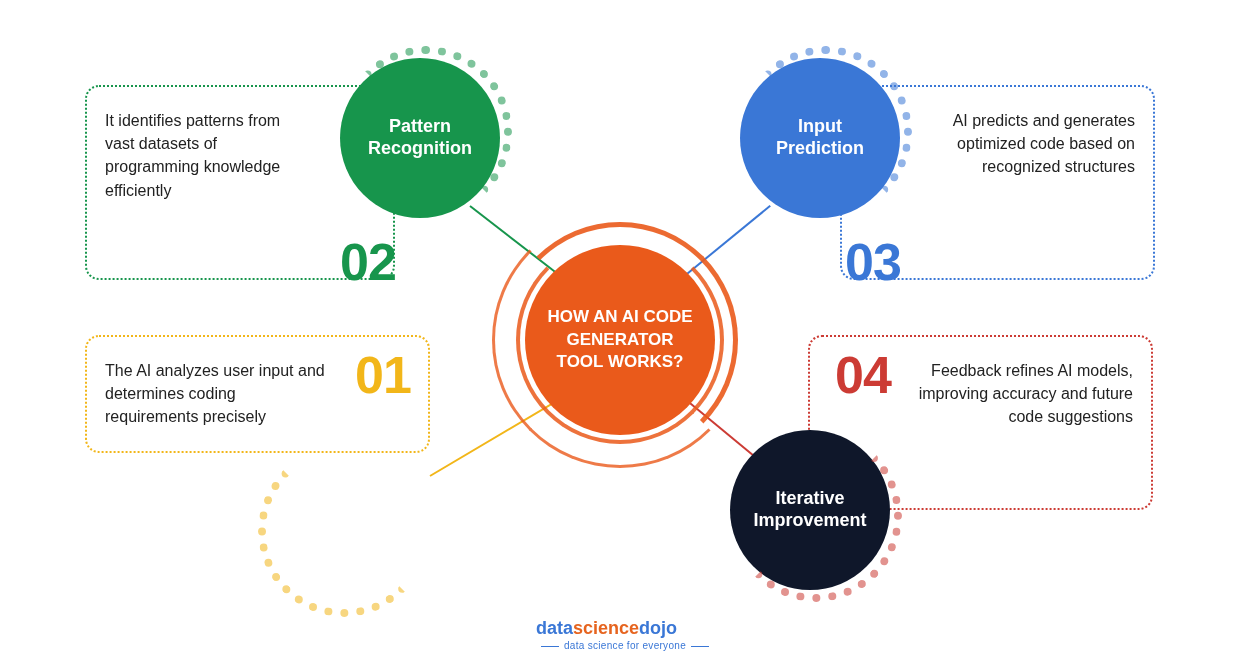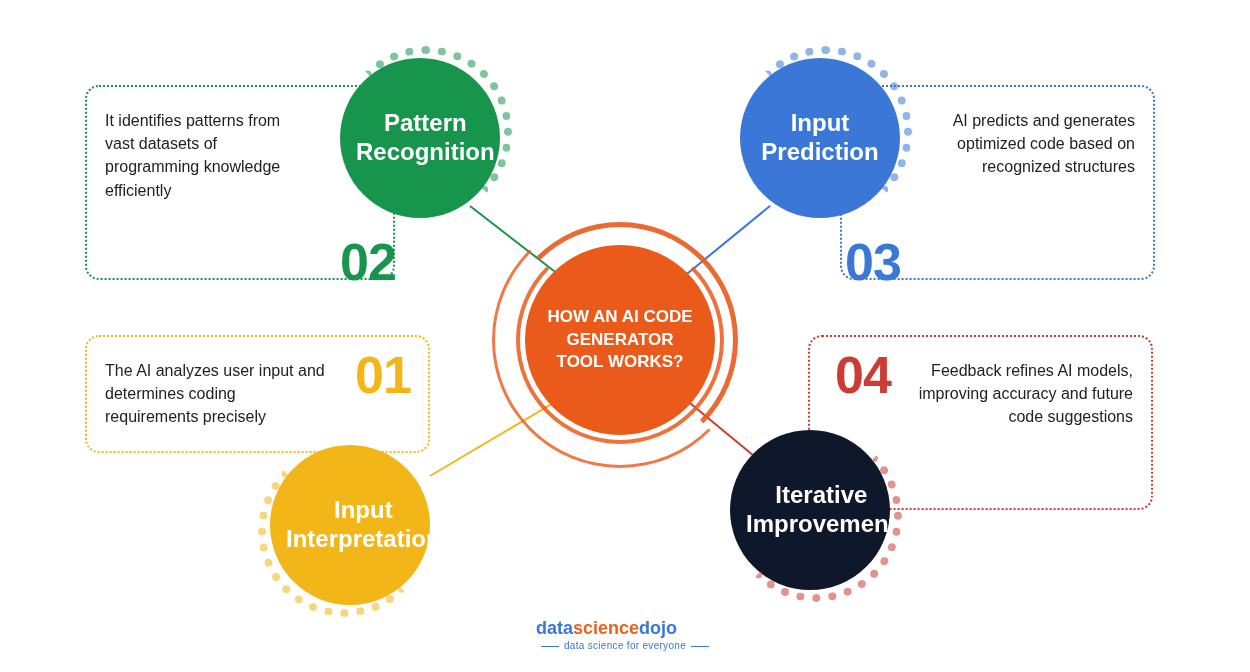--- a/index.html
+++ b/index.html
@@ -33,25 +33,25 @@
     border-style: solid;
     border-color: transparent;
     z-index: 3;
   }
 
   
   .step-circle {
     position: absolute;
     width: 160px; height: 160px;
     border-radius: 50%;
-    display: flex; align-items: center; justify-content: flex-start;
+    display: flex; align-items: center; justify-content: flex-end;
     text-align: center;
     color: #fff;
     font-weight: 600;
-    font-size: 24px;
+    font-size: 18px;
     line-height: 1.2;
     padding: 16px;
     z-index: 4;
   }
 
   
   .connector {
     position: absolute;
     height: 2px;
     transform-origin: left center;
@@ -119,23 +119,20 @@
 <body>
 
 <div class="canvas" id="canvas">
     <div class="center-ring" style="left: 502px; top: 222px; width: 236px; height: 236px; border-width: 5px; opacity: 0.9; border-color: rgb(234, 90, 27) rgb(234, 90, 27) transparent transparent;"></div>
     <div class="center-ring" style="left: 492px; top: 212px; width: 256px; height: 256px; border-width: 3px; opacity: 0.8; border-color: transparent transparent rgb(234, 90, 27) rgb(234, 90, 27);"></div>
     <div class="center-ring" style="left: 516px; top: 236px; width: 208px; height: 208px; border-width: 4px; opacity: 0.85; border-color: transparent rgb(234, 90, 27) rgb(234, 90, 27);"></div>
     <div class="center-circle" style="left: 525px; top: 245px; background: rgb(234, 90, 27);">
       <span>HOW AN AI CODE GENERATOR TOOL WORKS?</span>
     </div>
     <div class="connector" style="left: 430px; top: 475px; width: 151.093px; background: rgb(242, 182, 25); transform: rotate(-30.6386deg);"></div>
-    <div class="step-circle" style="left: 270px; top: 445px; background: rgb(242, 182, 25);">
-      <span>Input Interpretation</span>
-    </div>
     <div class="circ-accent" style="left: 258px; top: 445px; width: 172px; height: 172px; border-width: 8px; border-style: dotted; border-color: transparent transparent rgb(242, 182, 25) rgb(242, 182, 25); border-image: initial; opacity: 0.55;"></div>
     <div class="step-num" style="left: 355px; top: 345px; color: rgb(242, 182, 25);">01</div>
     <div class="desc-box" style="left: 85px; top: 335px; width: 345px; min-height: 115px; border-color: rgb(242, 182, 25); text-align: left; padding-left: 18px; padding-right: 100px;"><span>The AI analyzes user input and determines coding requirements precisely</span></div>
     <div class="connector" style="left: 470px; top: 205px; width: 117.614px; background: rgb(23, 149, 76); transform: rotate(37.7468deg);"></div>
     <div class="step-circle" style="left: 340px; top: 58px; background: rgb(23, 149, 76);">
       <span>Pattern Recognition</span>
     </div>
     <div class="circ-accent" style="left: 340px; top: 46px; width: 172px; height: 172px; border-width: 8px; border-style: dotted; border-color: rgb(23, 149, 76) rgb(23, 149, 76) transparent transparent; border-image: initial; opacity: 0.55;"></div>
     <div class="step-num" style="left: 340px; top: 232px; color: rgb(23, 149, 76);">02</div>
     <div class="desc-box" style="left: 85px; top: 85px; width: 310px; min-height: 195px; border-color: rgb(23, 149, 76); text-align: left; padding-left: 18px; padding-right: 100px;"><span>It identifies patterns from vast datasets of programming knowledge efficiently</span></div>

